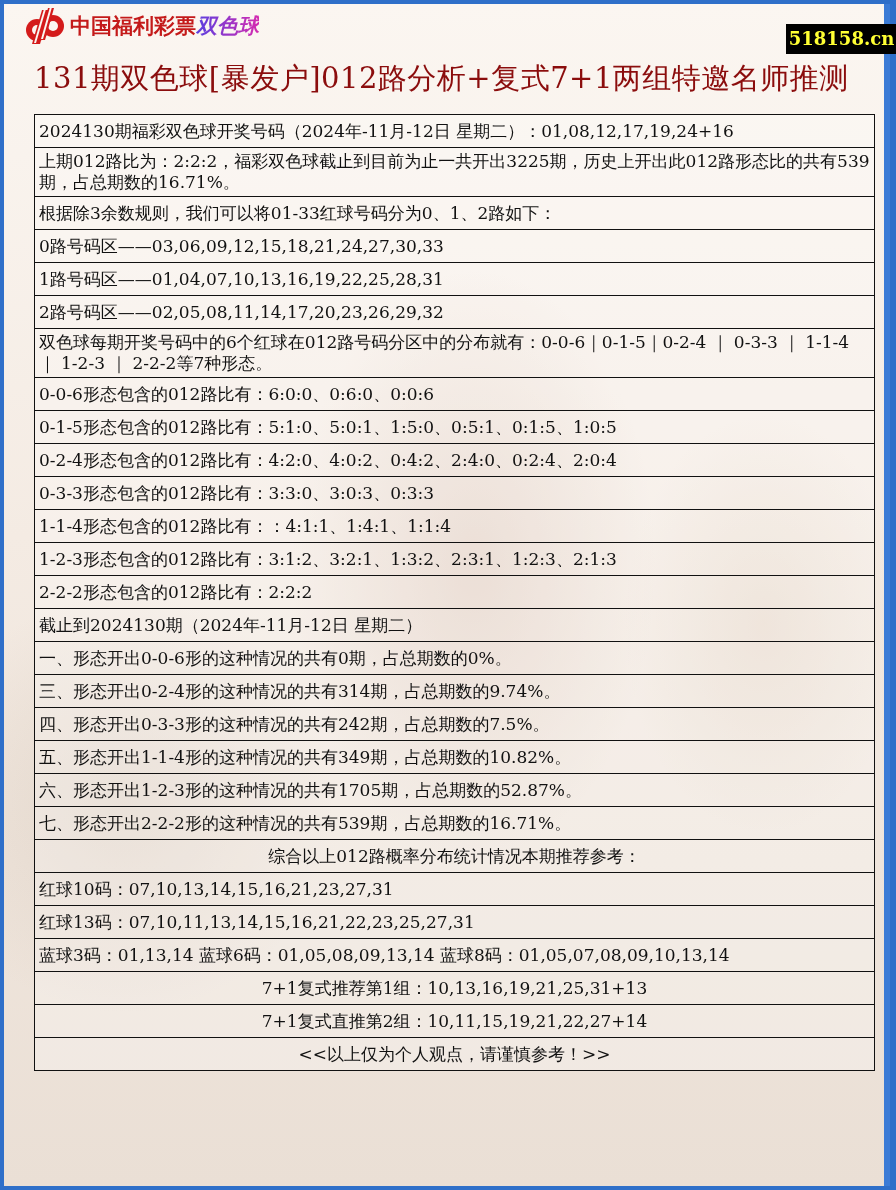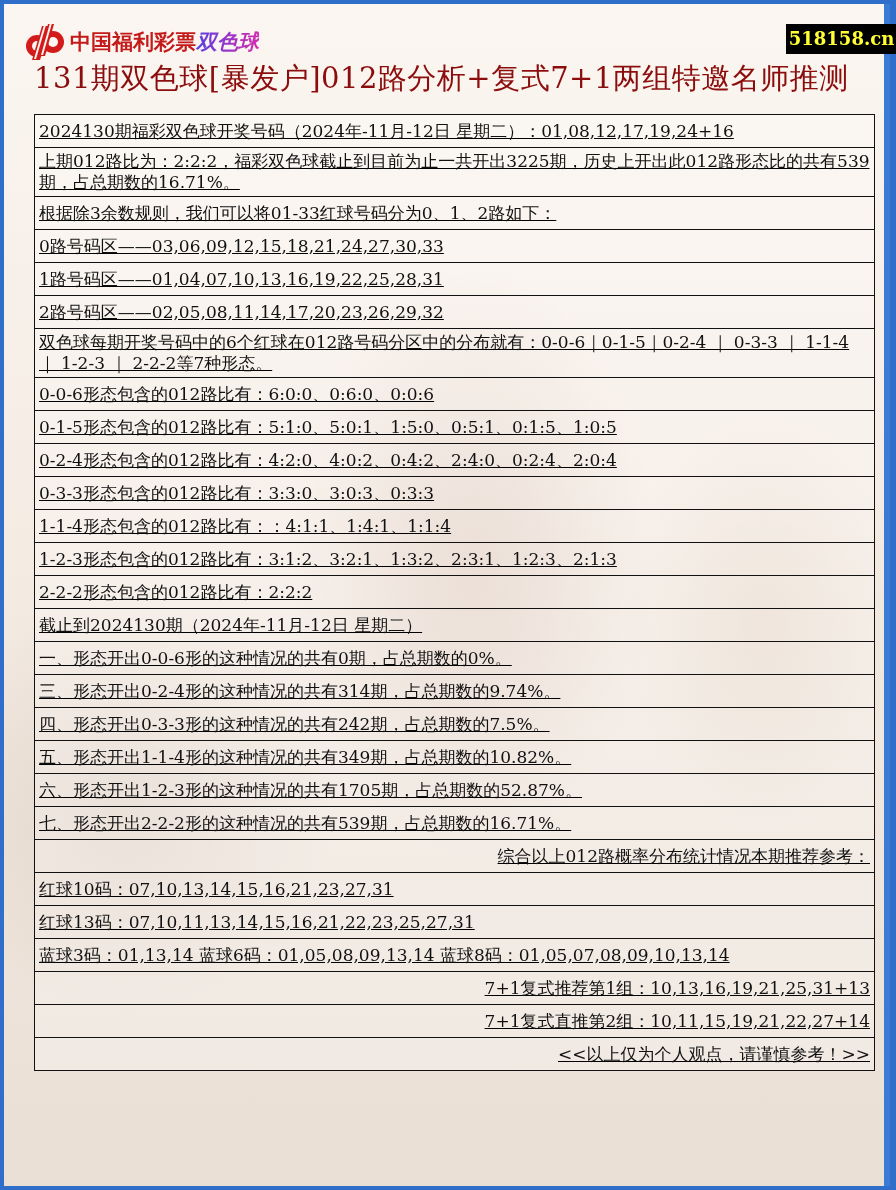--- a/index.html
+++ b/index.html
@@ -11,44 +11,44 @@
   .frame {
     position: absolute; left: 4px; top: 4px; width: 886px; height: 1182px;
     background:
       radial-gradient(ellipse 260px 420px at 470px 560px, rgba(190,150,130,0.28), rgba(0,0,0,0) 70%),
       radial-gradient(ellipse 200px 300px at 760px 620px, rgba(200,170,140,0.22), rgba(0,0,0,0) 70%),
       radial-gradient(ellipse 300px 300px at 120px 800px, rgba(180,160,140,0.22), rgba(0,0,0,0) 70%),
       linear-gradient(180deg, #fbf6f1 0%, #f4ebe3 45%, #eadfd5 100%);
     border-right: 6px solid #3b7bd6;
     box-sizing: border-box;
   }
-  .logo { position: absolute; left: 18px; top: 18px; height: 40px; display: flex; align-items: center; }
+  .logo { position: absolute; left: 18px; top: 2px; height: 40px; display: flex; align-items: center; }
   .logo-mark { width: 44px; height: 40px; position: relative; }
   .logo-text { font-family: "DejaVu Sans", sans-serif; font-weight: bold; font-size: 21px; color: #c41a1a; letter-spacing: 0px; margin-left: 4px; }
   .logo-text .ssq { font-style: italic; color: #8a2bd8; background: linear-gradient(90deg,#5a3fe0,#d42bb0); -webkit-background-clip: text; color: transparent; }
   .site-badge {
     position: absolute; left: 763px; top: 20px; width: 111px; height: 30px;
     background: #000; color: #ffff33; font-family: "DejaVu Serif", serif; font-weight: bold;
     font-size: 18px; line-height: 30px; text-align: center; margin-left: 19px;
   }
   .title {
     position: absolute; left: 30px; top: 55px; width: 860px;
     font-size: 29px; color: #8b0d0d; letter-spacing: 0.5px; white-space: nowrap;
   }
   table.main {
     position: absolute; left: 30px; top: 110px; width: 841px;
-    border-collapse: collapse; table-layout: fixed; text-decoration: underline;
+    border-collapse: collapse; table-layout: fixed;
   }
   table.main td {
     border: 1.5px solid #111; padding: 0 4px; height: 32px;
     font-size: 17px; color: #111; line-height: 21px; vertical-align: middle;
     font-family: "DejaVu Serif", serif; white-space: nowrap; overflow: hidden;
   }
   table.main td.wrap { white-space: normal; height: 48px; }
-  table.main td.center { text-align: right; margin-left: 17px; }
+  table.main td.center { text-align: center; margin-left: 17px; }
   .cell-bg { background: rgba(255,255,255,0.28); }
 </style>
 </head>
 <body>
 
 <div class="frame">
 
   <div class="logo">
     <div class="logo-mark">
       <svg width="44" height="40" viewBox="0 0 44 40">

